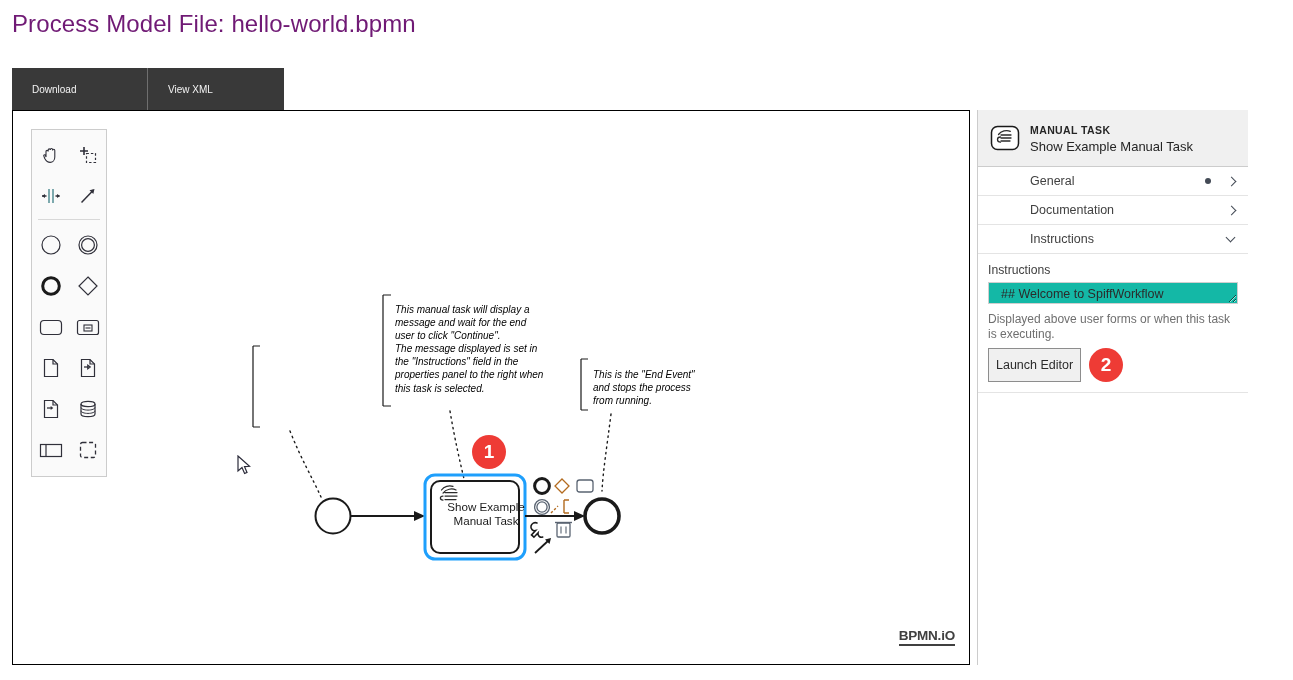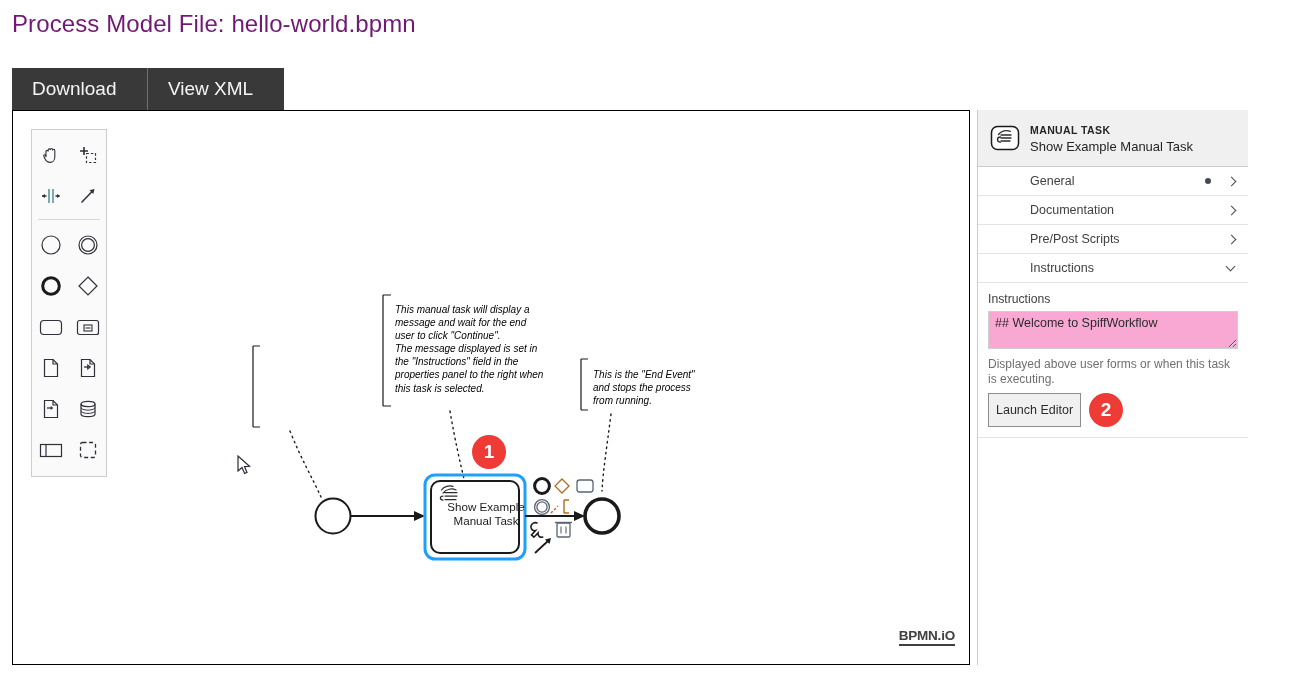--- a/index.html
+++ b/index.html
@@ -38,21 +38,21 @@
     background: #393939;
   }
   .tab {
     height: 42px;
     display: flex;
     align-items: center;
     padding: 0 20px;
     min-width: 136px;
     box-sizing: border-box;
     color: #f4f4f4;
-    font-size: 19px;
+    font-size: 10px;
     background: #393939;
     cursor: pointer;
     border-right: 1px solid #6f6f6f;
   }
   .tab:last-child { border-right: none; }
 
   
   #editor-shell {
     position: absolute;
     left: 12px;
@@ -240,29 +240,29 @@
     padding: 9px 10px 10px 10px;
     border-bottom: 1px solid #e4e4e4;
   }
   .field-label {
     font-size: 12.2px;
     color: #404040;
     margin-bottom: 5px;
   }
   #instructions-textarea {
     width: 100%;
-    height: 38px;
+    height: 22px;
     box-sizing: border-box;
     resize: vertical;
-    background: #f9a8d4;
+    background: #14b8a6;
     border: 1px solid #cfcfcf;
     font-family: "Liberation Sans", sans-serif;
     font-size: 12.5px;
     color: #2b2b2b;
-    padding: 4px 6px;
+    padding: 4px 12px;
     line-height: 15px;
     overflow: auto;
   }
   #instructions-help {
     font-size: 12px;
     color: #6f6f6f;
     line-height: 14.5px;
     margin-top: 5px;
     margin-bottom: 7px;
   }
@@ -517,24 +517,20 @@
       <span class="group-label">General</span>
       <span class="group-dot"></span>
       <span class="chev"></span>
     </div>
 
     <div class="group-row">
       <span class="group-label">Documentation</span>
       <span class="chev"></span>
     </div>
 
-    <div class="group-row">
-      <span class="group-label">Pre/Post Scripts</span>
-      <span class="chev"></span>
-    </div>
 
     <div class="group-row">
       <span class="group-label">Instructions</span>
       <span class="chev down"></span>
     </div>
 
     <div id="instructions-body">
       <div class="field-label">Instructions</div>
       <textarea id="instructions-textarea" value="## Welcome to SpiffWorkflow" style="">## Welcome to SpiffWorkflow</textarea>
       <div id="instructions-help">Displayed above user forms or when this task is executing.</div>

